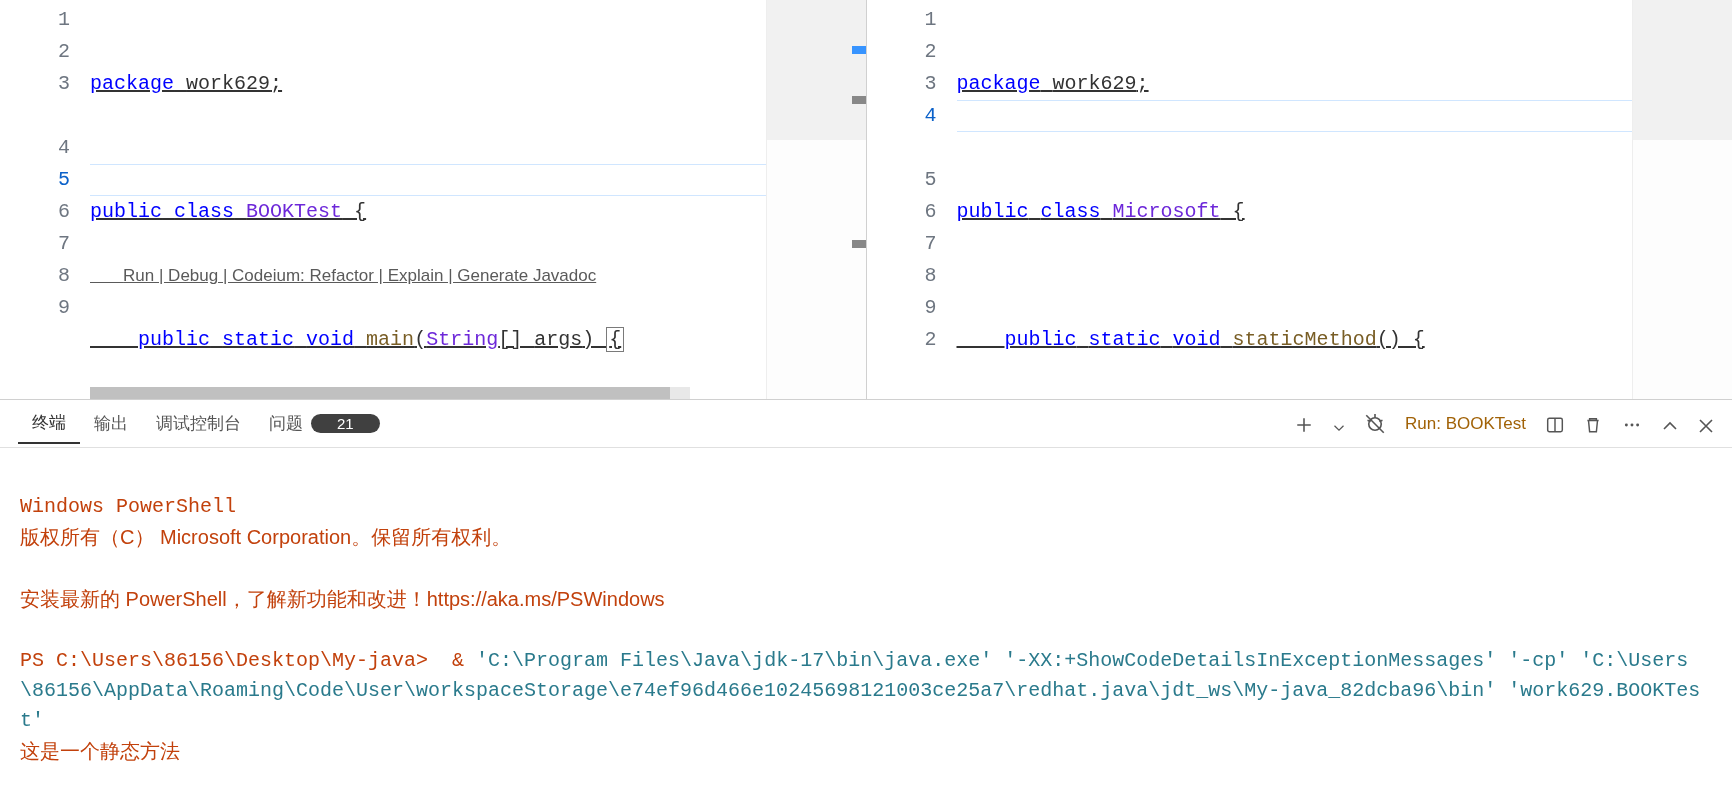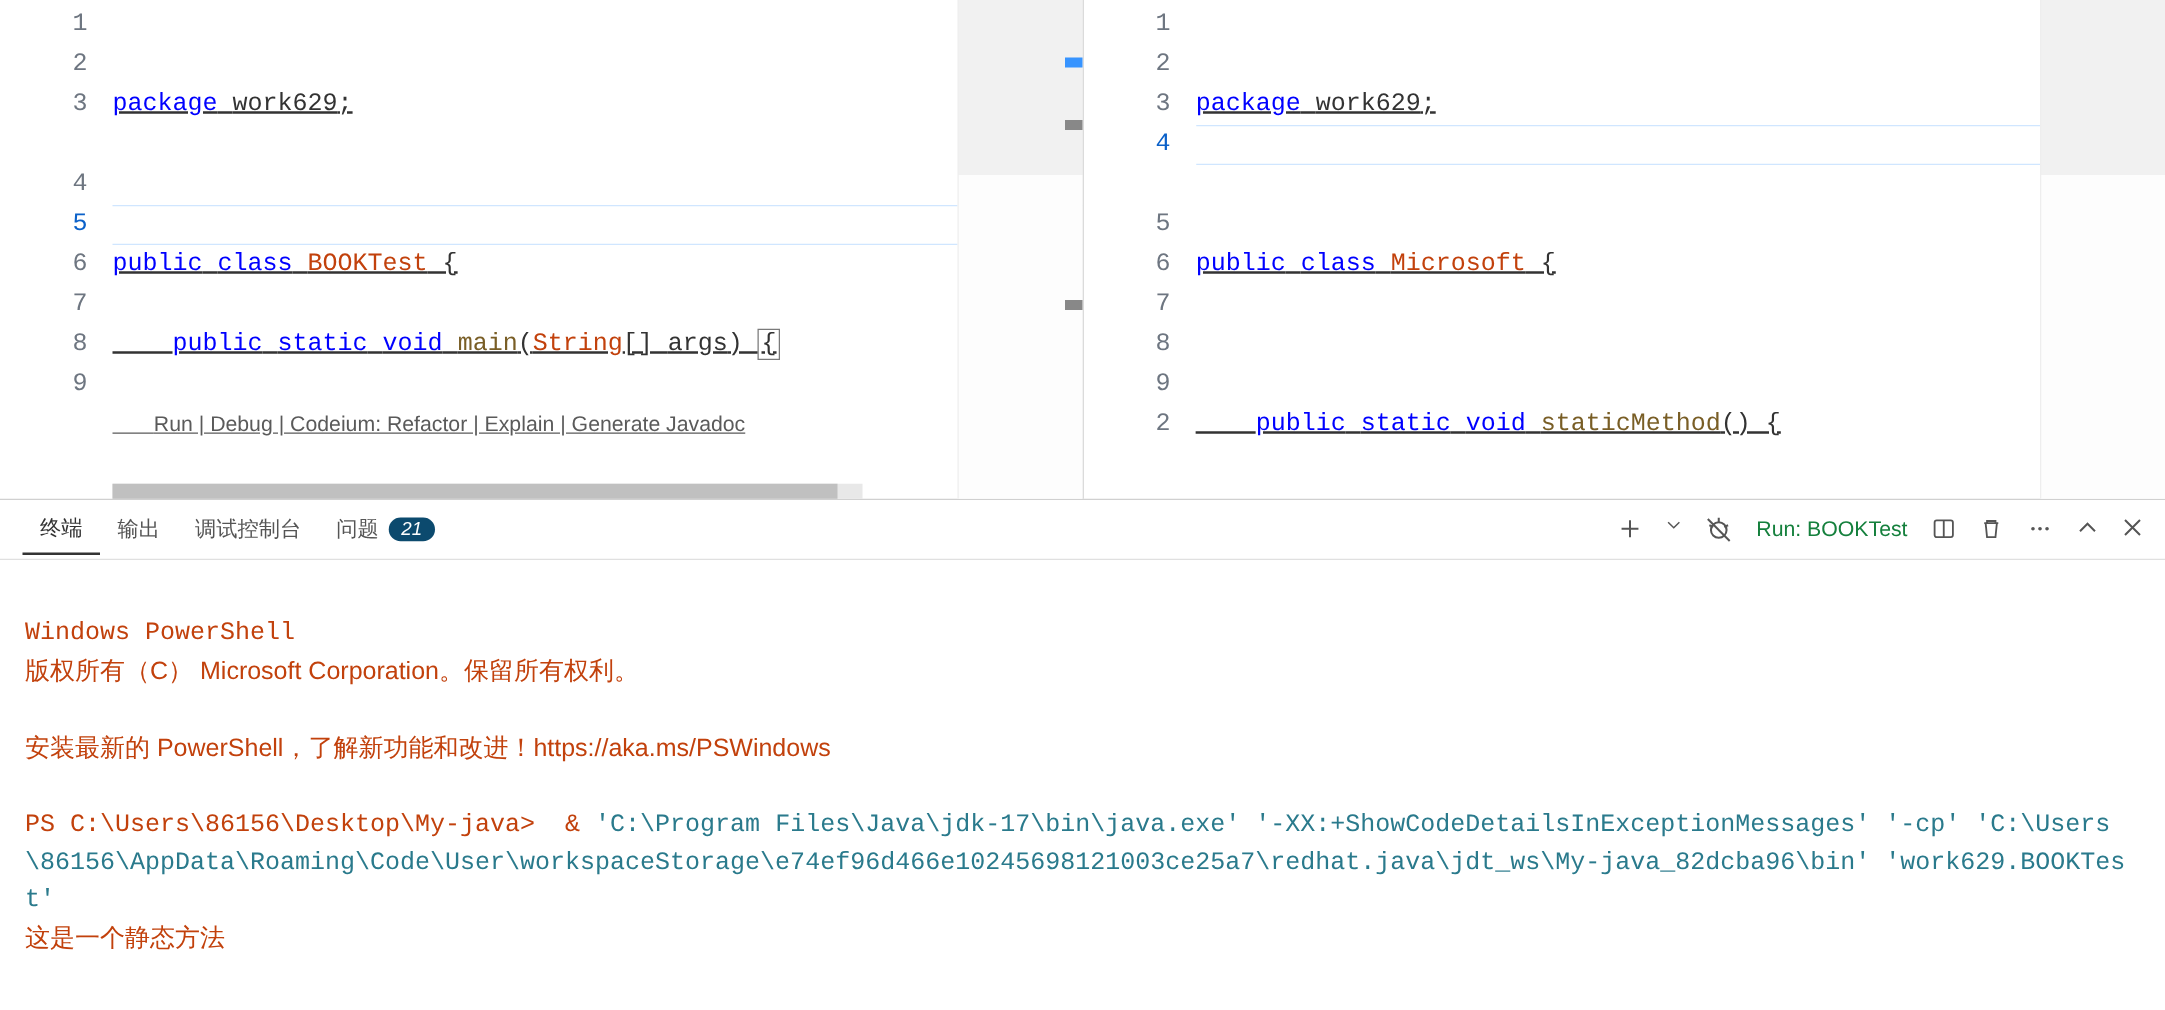--- a/index.html
+++ b/index.html
@@ -45,21 +45,21 @@
 .gutter .ln.active { color: #0b61c9; font-weight: 500; }
 .code {
   flex: 1;
   line-height: 32px;
   padding-top: 4px;
   white-space: pre;
   position: relative;
 }
 .code .line { display: block; height: 32px; text-decoration: underline; }
 .kw { color: #0000ff; }
-.cls { color: #c2410c; }
+.cls { color: #6d28d9; }
 .fn { color: #795e26; }
 .hint { color: #5a5a5a; font-family: "Segoe UI", sans-serif; font-size: 17px; }
 .cursor-box {
   border: 1px solid #7a7a7a;
   padding: 0 2px;
 }
 .hl-line {
   position: absolute;
   left: 0; right: 0;
   height: 32px;
@@ -126,33 +126,32 @@
   cursor: pointer;
   display: flex;
   align-items: center;
   gap: 8px;
 }
 .tab.active {
   color: #333;
   border-bottom: 2px solid #333;
 }
 .badge {
-  background: #0c4a6e;
+  background: #404040;
   color: #fff;
   border-radius: 14px;
-  padding: 1px 10px;
+  padding: 1px 26px;
   font-size: 15px;
-  font-style: italic;
 }
 .panel-actions {
   margin-left: auto;
   display: flex;
-  align-items: flex-start;
+  align-items: flex-end;
   gap: 20px;
-  color: #15803d;
+  color: #a16207;
   font-family: "Segoe UI", sans-serif;
 }
 .panel-actions .icon { cursor: pointer; display: inline-flex; }
 .run-label { font-size: 17px; }
 .terminal {
   flex: 1;
   padding: 14px 20px;
   font-size: 20px;
   line-height: 30px;
   white-space: pre-wrap;
@@ -181,22 +180,22 @@
         <span class="ln">6</span>
         <span class="ln">7</span>
         <span class="ln">8</span>
         <span class="ln">9</span>
       </div>
       <div class="code">
         <div class="hl-line" style="top:164px;"></div>
 <span class="line"><span class="kw">package</span> <span>work629</span>;</span>
 <span class="line"></span>
 <span class="line"><span class="kw">public</span> <span class="kw">class</span> <span class="cls">BOOKTest</span> {</span>
+<span class="line hint">       <span>Run | Debug | Codeium: Refactor | Explain | Generate Javadoc</span></span>
 <span class="line">    <span class="kw">public</span> <span class="kw">static</span> <span class="kw">void</span> <span class="fn">main</span>(<span class="cls">String</span>[] <span>args</span>) <span class="cursor-box">{</span></span>
-<span class="line hint">       <span>Run | Debug | Codeium: Refactor | Explain | Generate Javadoc</span></span>
 <span class="line">    </span>
 
 
 
 
       </div>
     </div>
     <div class="hscroll" style="width:600px;">
         <div class="hscroll-thumb" style="width:580px;"></div>
       </div>

